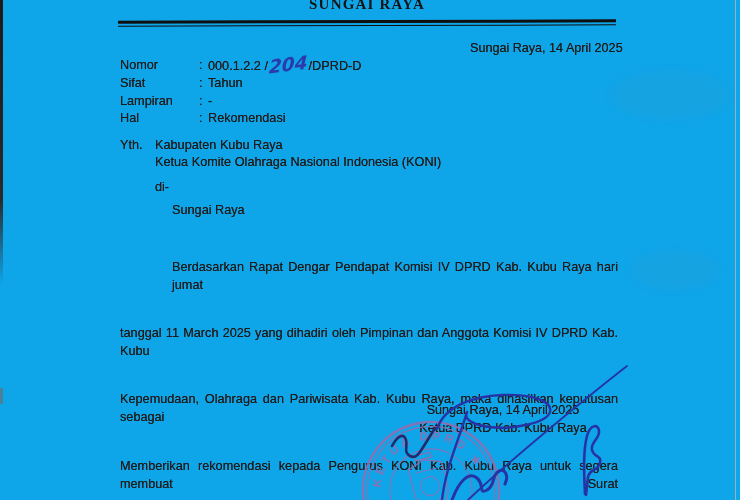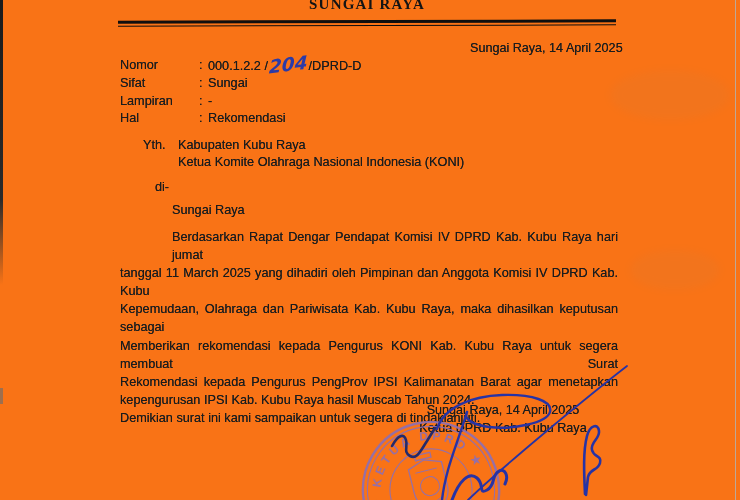--- a/index.html
+++ b/index.html
@@ -1,18 +1,18 @@
 <!DOCTYPE html>
 <html><head>
 <meta charset="utf-8">
 <style>
   html,body{margin:0;padding:0;background:#e8e8e8;}
   #page{
     position:relative; width:740px; height:500px; overflow:hidden;
-    background:#f97316;
+    background:#0ea5e9;
     font-family:"Liberation Sans", sans-serif;
     color:#1c1c1c;
   }
   .abs{position:absolute;}
   
   #letterhead-title{
     left:118px; top:-4px; width:498px; text-align:center;
     font-family:"Liberation Serif", serif; font-weight:bold;
     font-size:15px; letter-spacing:1.2px; color:#141414;
   }
@@ -34,28 +34,28 @@
   .meta-row{display:flex;}
   .meta-label{width:79px;}
   .meta-colon{width:9px;}
   .hand-number{
     display:inline-block; font-family:"DejaVu Sans", sans-serif; font-style:italic;
     font-size:18.5px; line-height:14px; color:#2b3aa8; font-weight:bold;
     transform:rotate(-7deg) skewX(-10deg); margin:0 1px; position:relative; top:1px;
     text-shadow:none;
   }
   
-  #recipient{left:120px; top:137px; font-size:12.7px; line-height:16.5px; display:flex; text-shadow:0 0 .4px #2a2a2a;margin-left:23px;}
+  #recipient{left:120px; top:137px; font-size:12.7px; line-height:16.5px; display:flex; text-shadow:0 0 .4px #2a2a2a;}
   #recipient-salutation{width:35px;}
   #recipient-di{left:155px; top:180px; font-size:12.7px; text-shadow:0 0 .4px #2a2a2a;}
   #recipient-city{left:172px; top:203px; font-size:12.7px; text-shadow:0 0 .4px #2a2a2a;}
   
   #body-text{left:120px; top:228px; width:498px; font-size:12.7px; line-height:18.1px; text-shadow:0 0 .4px #2a2a2a;}
   .bline{width:498px; box-sizing:border-box; white-space:nowrap;}
-  .bline.just{white-space:normal; text-align:justify; text-align-last:justify;}
+  .bline.just{white-space:normal; text-align:justify; text-align-last:justify;margin-top:30px;}
   .bline.indent{padding-left:52px;}
   
   #closing{left:417px; top:402px; width:172px; text-align:center;
     font-size:12.6px; line-height:17.5px; text-shadow:0 0 .4px #2a2a2a;}
   
   #stamp-sig{left:330px; top:355px;}
 </style>
 </head>
 <body>
 
@@ -74,21 +74,21 @@
 
   <div class="abs" id="meta">
     <div class="meta-row">
       <span class="meta-label">Nomor</span>
       <span class="meta-colon">:</span>
       <span><span>000.1.2.2 /</span><span class="hand-number">204</span><span>/DPRD-D</span></span>
     </div>
     <div class="meta-row">
       <span class="meta-label">Sifat</span>
       <span class="meta-colon">:</span>
-      <span>Sungai</span>
+      <span>Tahun</span>
     </div>
     <div class="meta-row">
       <span class="meta-label">Lampiran</span>
       <span class="meta-colon">:</span>
       <span>-</span>
     </div>
     <div class="meta-row">
       <span class="meta-label">Hal</span>
       <span class="meta-colon">:</span>
       <span>Rekomendasi</span>

